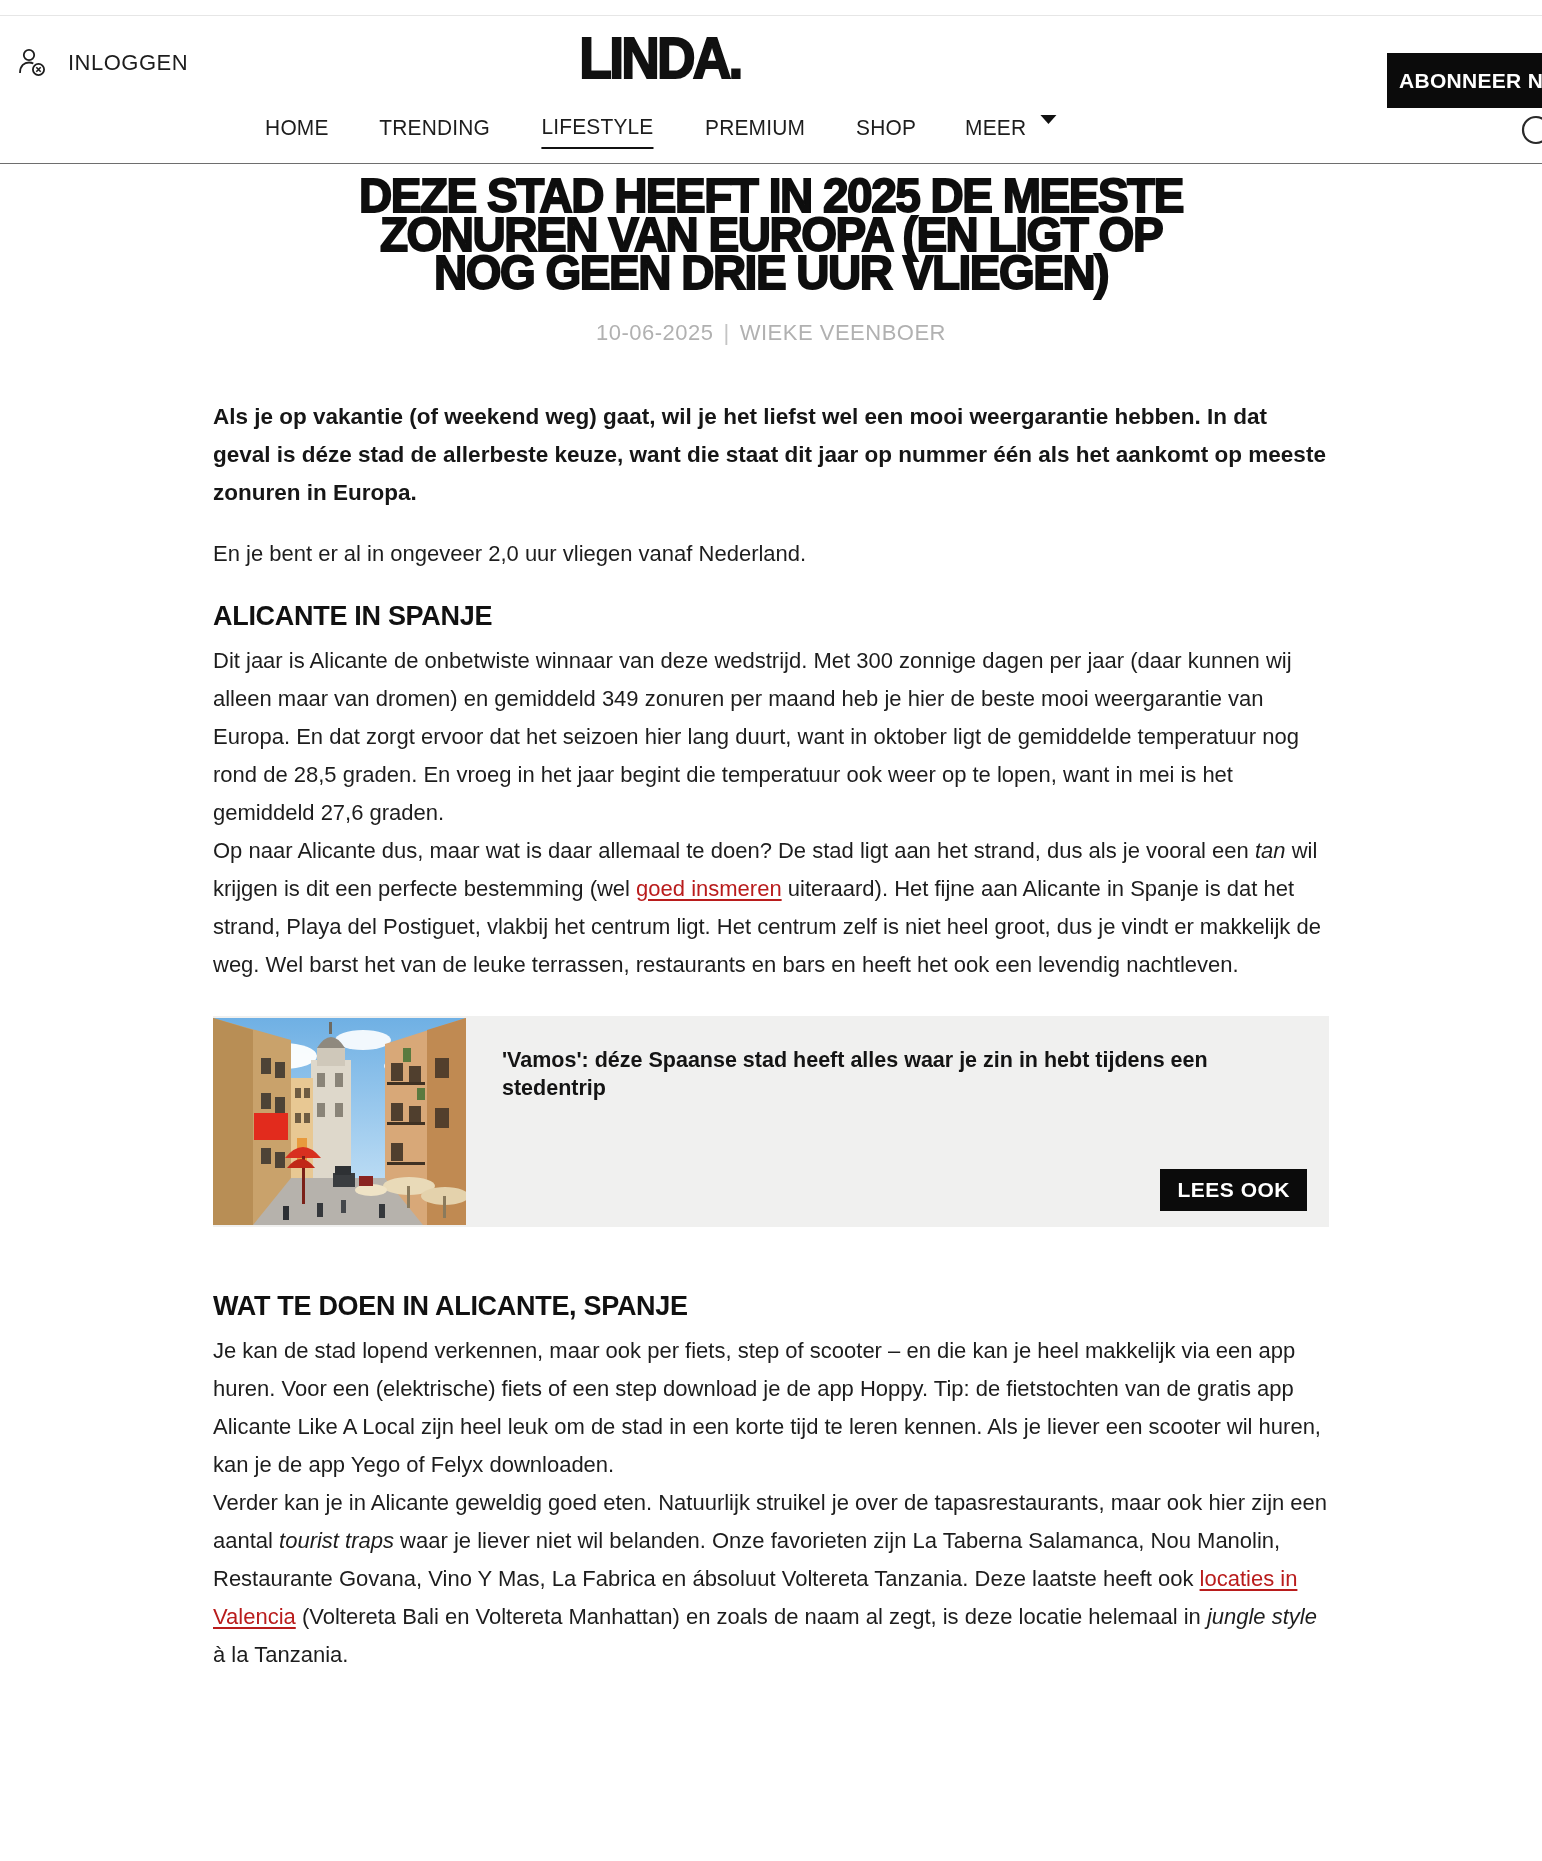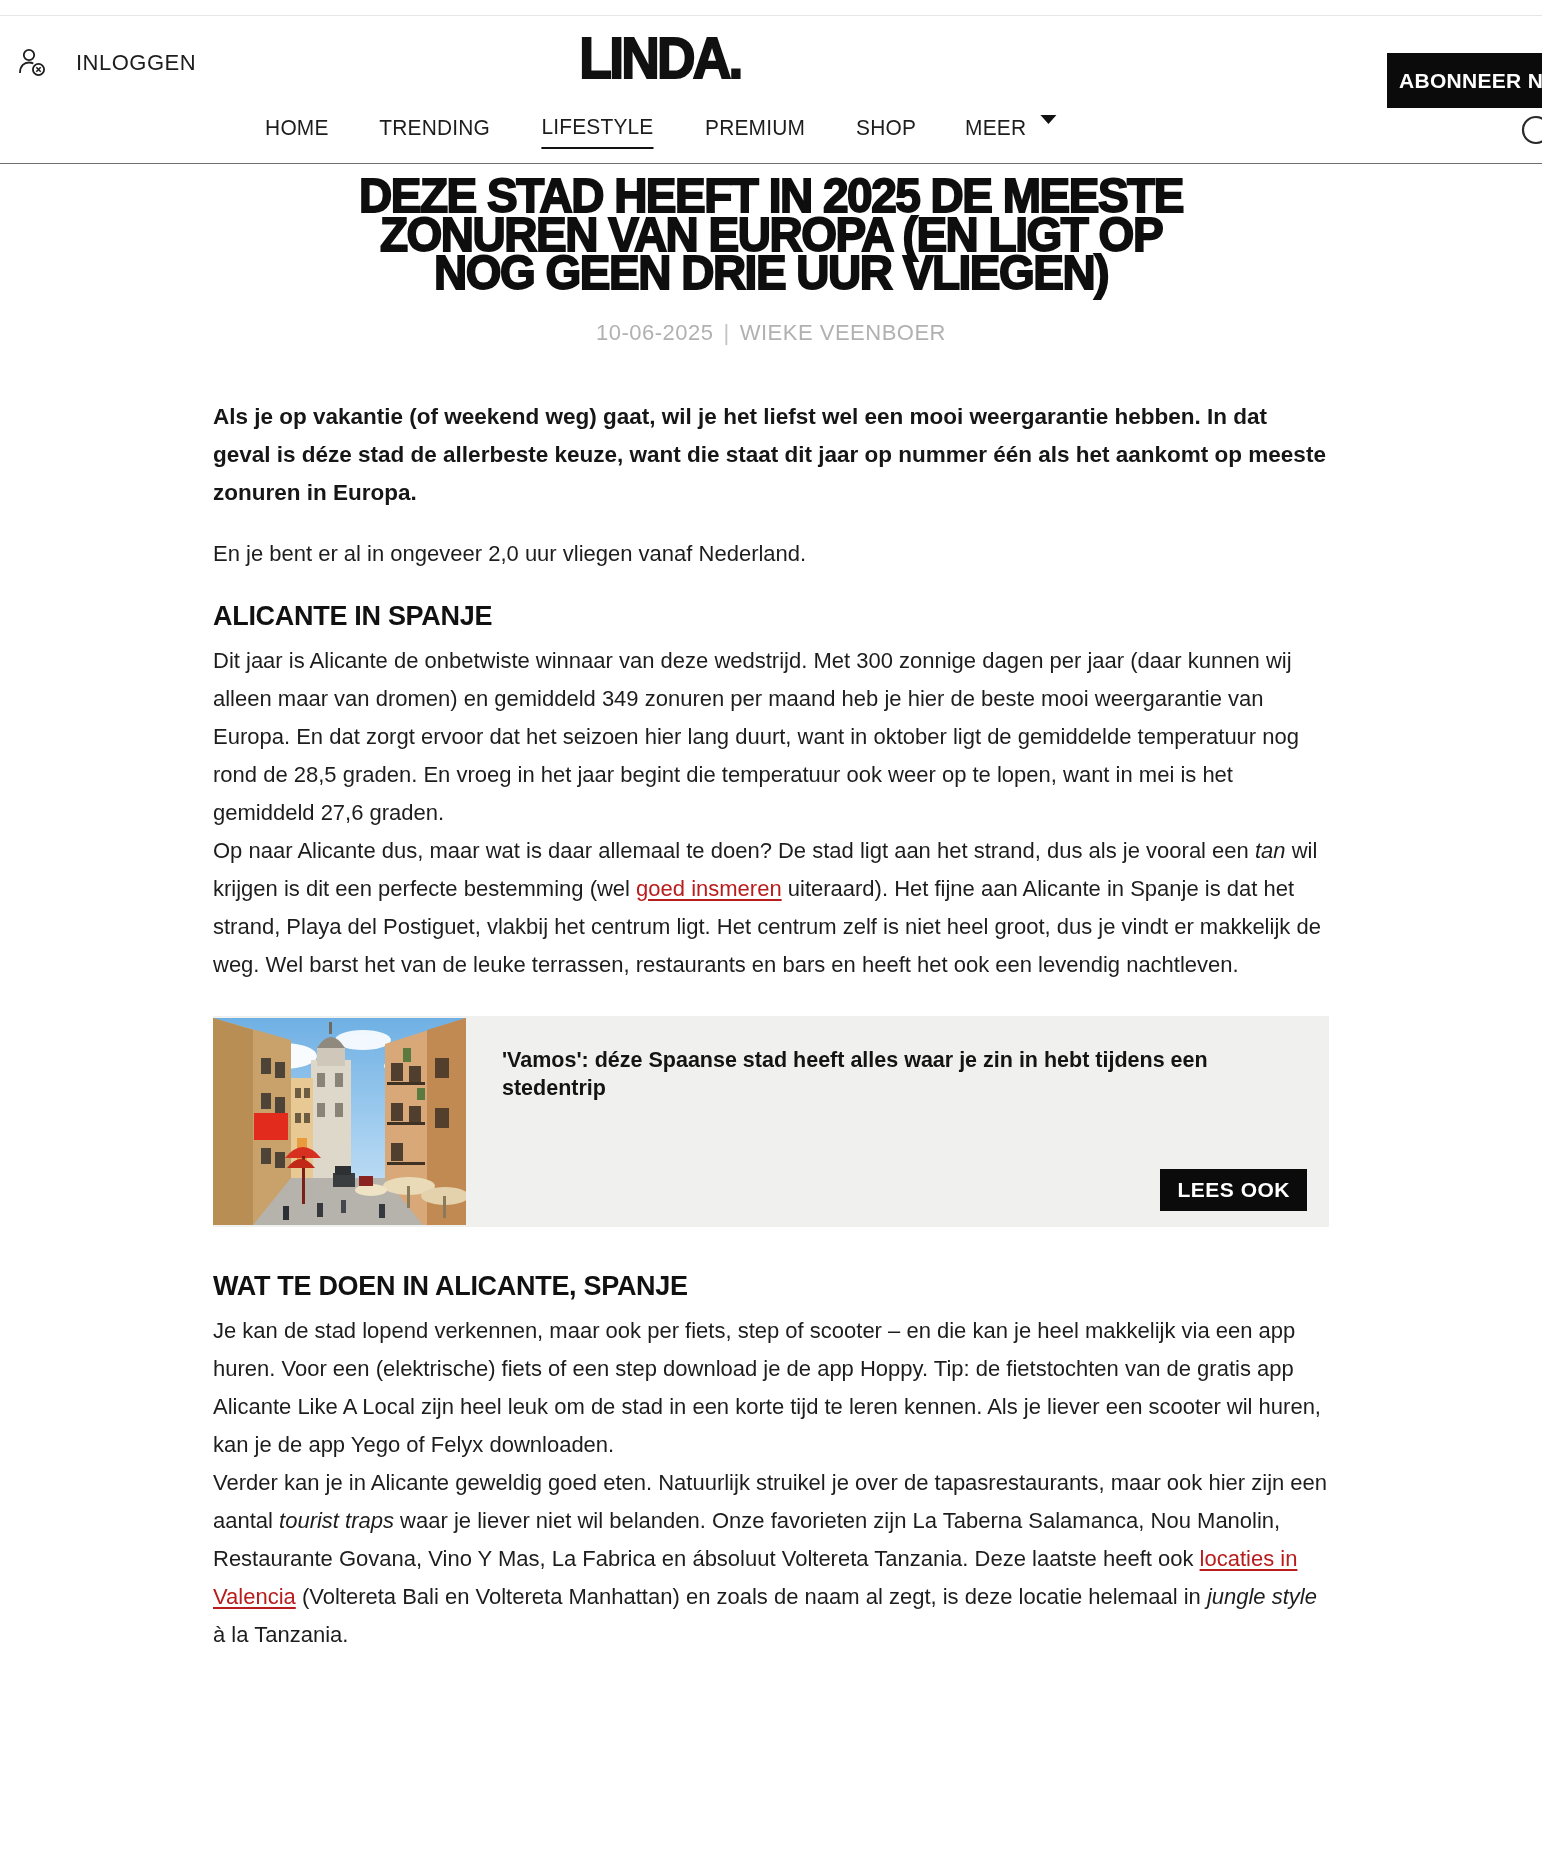--- a/index.html
+++ b/index.html
@@ -15,21 +15,21 @@
     position: relative;
     height: 149px;
     border-top: 1px solid #e6e6e6;
     border-bottom: 1px solid #6e6e6e;
     margin-top: 15px;
     box-sizing: border-box;
     background: #fff;
   }
   .login {
     position: absolute; left: 14px; top: 28px;
-    display: flex; align-items: center; gap: 24px;
+    display: flex; align-items: center; gap: 16px;
     font-size: 22px; letter-spacing: 0.5px; color: #1d1d1d;
     cursor: pointer; text-decoration: none;
   }
   .login svg { display: block; }
   .logo {
     position: absolute; left: 660px; top: 8px;
     transform: translateX(-50%) scaleX(0.92);
     font-size: 58px; font-weight: 700; letter-spacing: -3px;
     -webkit-text-stroke: 2px #111;
     color: #111; white-space: nowrap;
@@ -247,19 +247,19 @@
         <rect x="166" y="186" width="6" height="14" fill="#35383c"></rect>
         <rect x="70" y="188" width="6" height="14" fill="#2c2f33"></rect>
       </svg>
     </div>
     <div class="card-body">
       <div class="card-title">'Vamos': déze Spaanse stad heeft alles waar je zin in hebt tijdens een stedentrip</div>
     </div>
     <div class="card-badge">LEES OOK</div>
   </div>
 
-  <h2 class="section-heading" style="margin-top:44px">WAT TE DOEN IN ALICANTE, SPANJE</h2>
+  <h2 class="section-heading" style="margin-top:64px">WAT TE DOEN IN ALICANTE, SPANJE</h2>
 
   <p class="body-text">Je kan de stad lopend verkennen, maar ook per fiets, step of scooter – en die kan je heel makkelijk via een app huren. Voor een (elektrische) fiets of een step download je de app Hoppy. Tip: de fietstochten van de gratis app Alicante Like A Local zijn heel leuk om de stad in een korte tijd te leren kennen. Als je liever een scooter wil huren, kan je de app Yego of Felyx downloaden.</p>
 
   <p class="body-text p-gap-large"><span>Verder kan je in Alicante geweldig goed eten. Natuurlijk struikel je over de tapasrestaurants, maar ook hier zijn een aantal </span><span class="italic">tourist traps</span><span> waar je liever niet wil belanden. Onze favorieten zijn La Taberna Salamanca, Nou Manolin, Restaurante Govana, Vino Y Mas, La Fabrica en ábsoluut Voltereta Tanzania. Deze laatste heeft ook </span><a class="inline-link">locaties in Valencia</a><span> (Voltereta Bali en Voltereta Manhattan) en zoals de naam al zegt, is deze locatie helemaal in </span><span class="italic">jungle style</span><span> à la Tanzania.</span></p>
 
 </main>
 
 </body></html>

